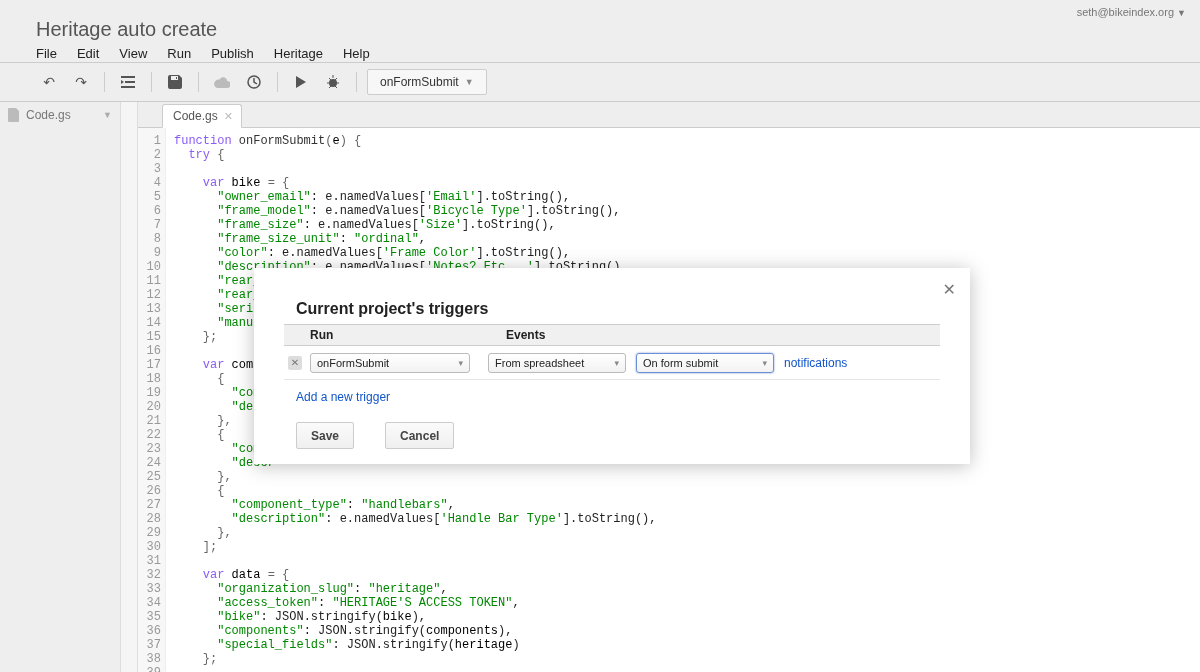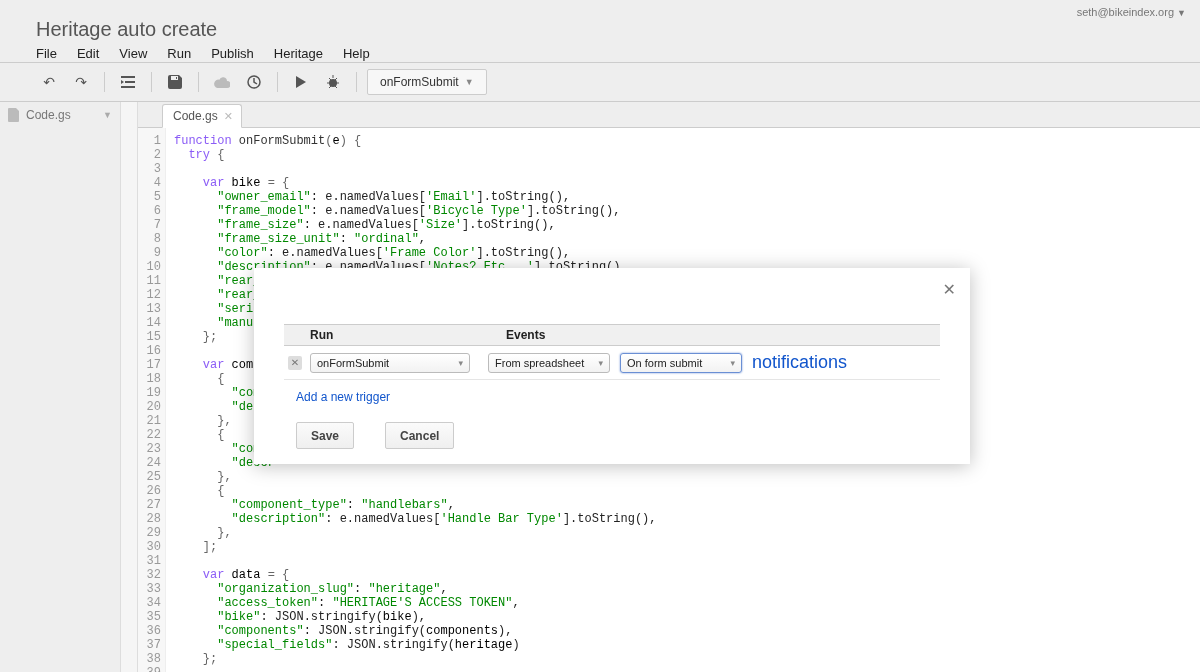--- a/index.html
+++ b/index.html
@@ -214,23 +214,23 @@
     border-radius: 3px;
     background: linear-gradient(#fff,#f2f2f2);
     padding: 0 6px;
     display: flex; align-items: center; justify-content: space-between;
     font-size: 11px;
     margin-right: 10px;
   }
   .sel.blue { border-color: #6a8fd4; box-shadow: 0 0 2px #6a8fd4; }
   .sel .scaret { font-size: 9px; color: #888; }
   .w160 { width: 160px; }
-  .w120 { width: 122px; }
+  .w120 { width: 138px; }
   .link {
-    color: #15c; font-size: 18px;
+    color: #15c; font-size: 12px;
   }
   .add-link {
     position: absolute;
     top: 122px; left: 42px;
     color: #15c;
     font-size: 12px;
     text-align: center;
   }
   .m-buttons {
     position: absolute;
@@ -418,20 +418,21 @@
 <span class="str">      "special_fields"</span><span>: JSON.stringify(</span><span class="nm">heritage</span><span>)</span>
 <span class="pun">    };</span>
 <span></span>
 
 </div>
   </div>
 </div>
 
 <div class="modal">
   <div class="close">✕</div>
+  <div class="m-title">Current project's triggers</div>
   <div class="m-table">
     <div class="m-head">
       <div class="col-run">Run</div>
       <div class="col-evt">Events</div>
     </div>
     <div class="m-row">
       <div class="del">✕</div>
       <div class="sel w160">
         <span>onFormSubmit</span>
         <span class="scaret">▾</span>

